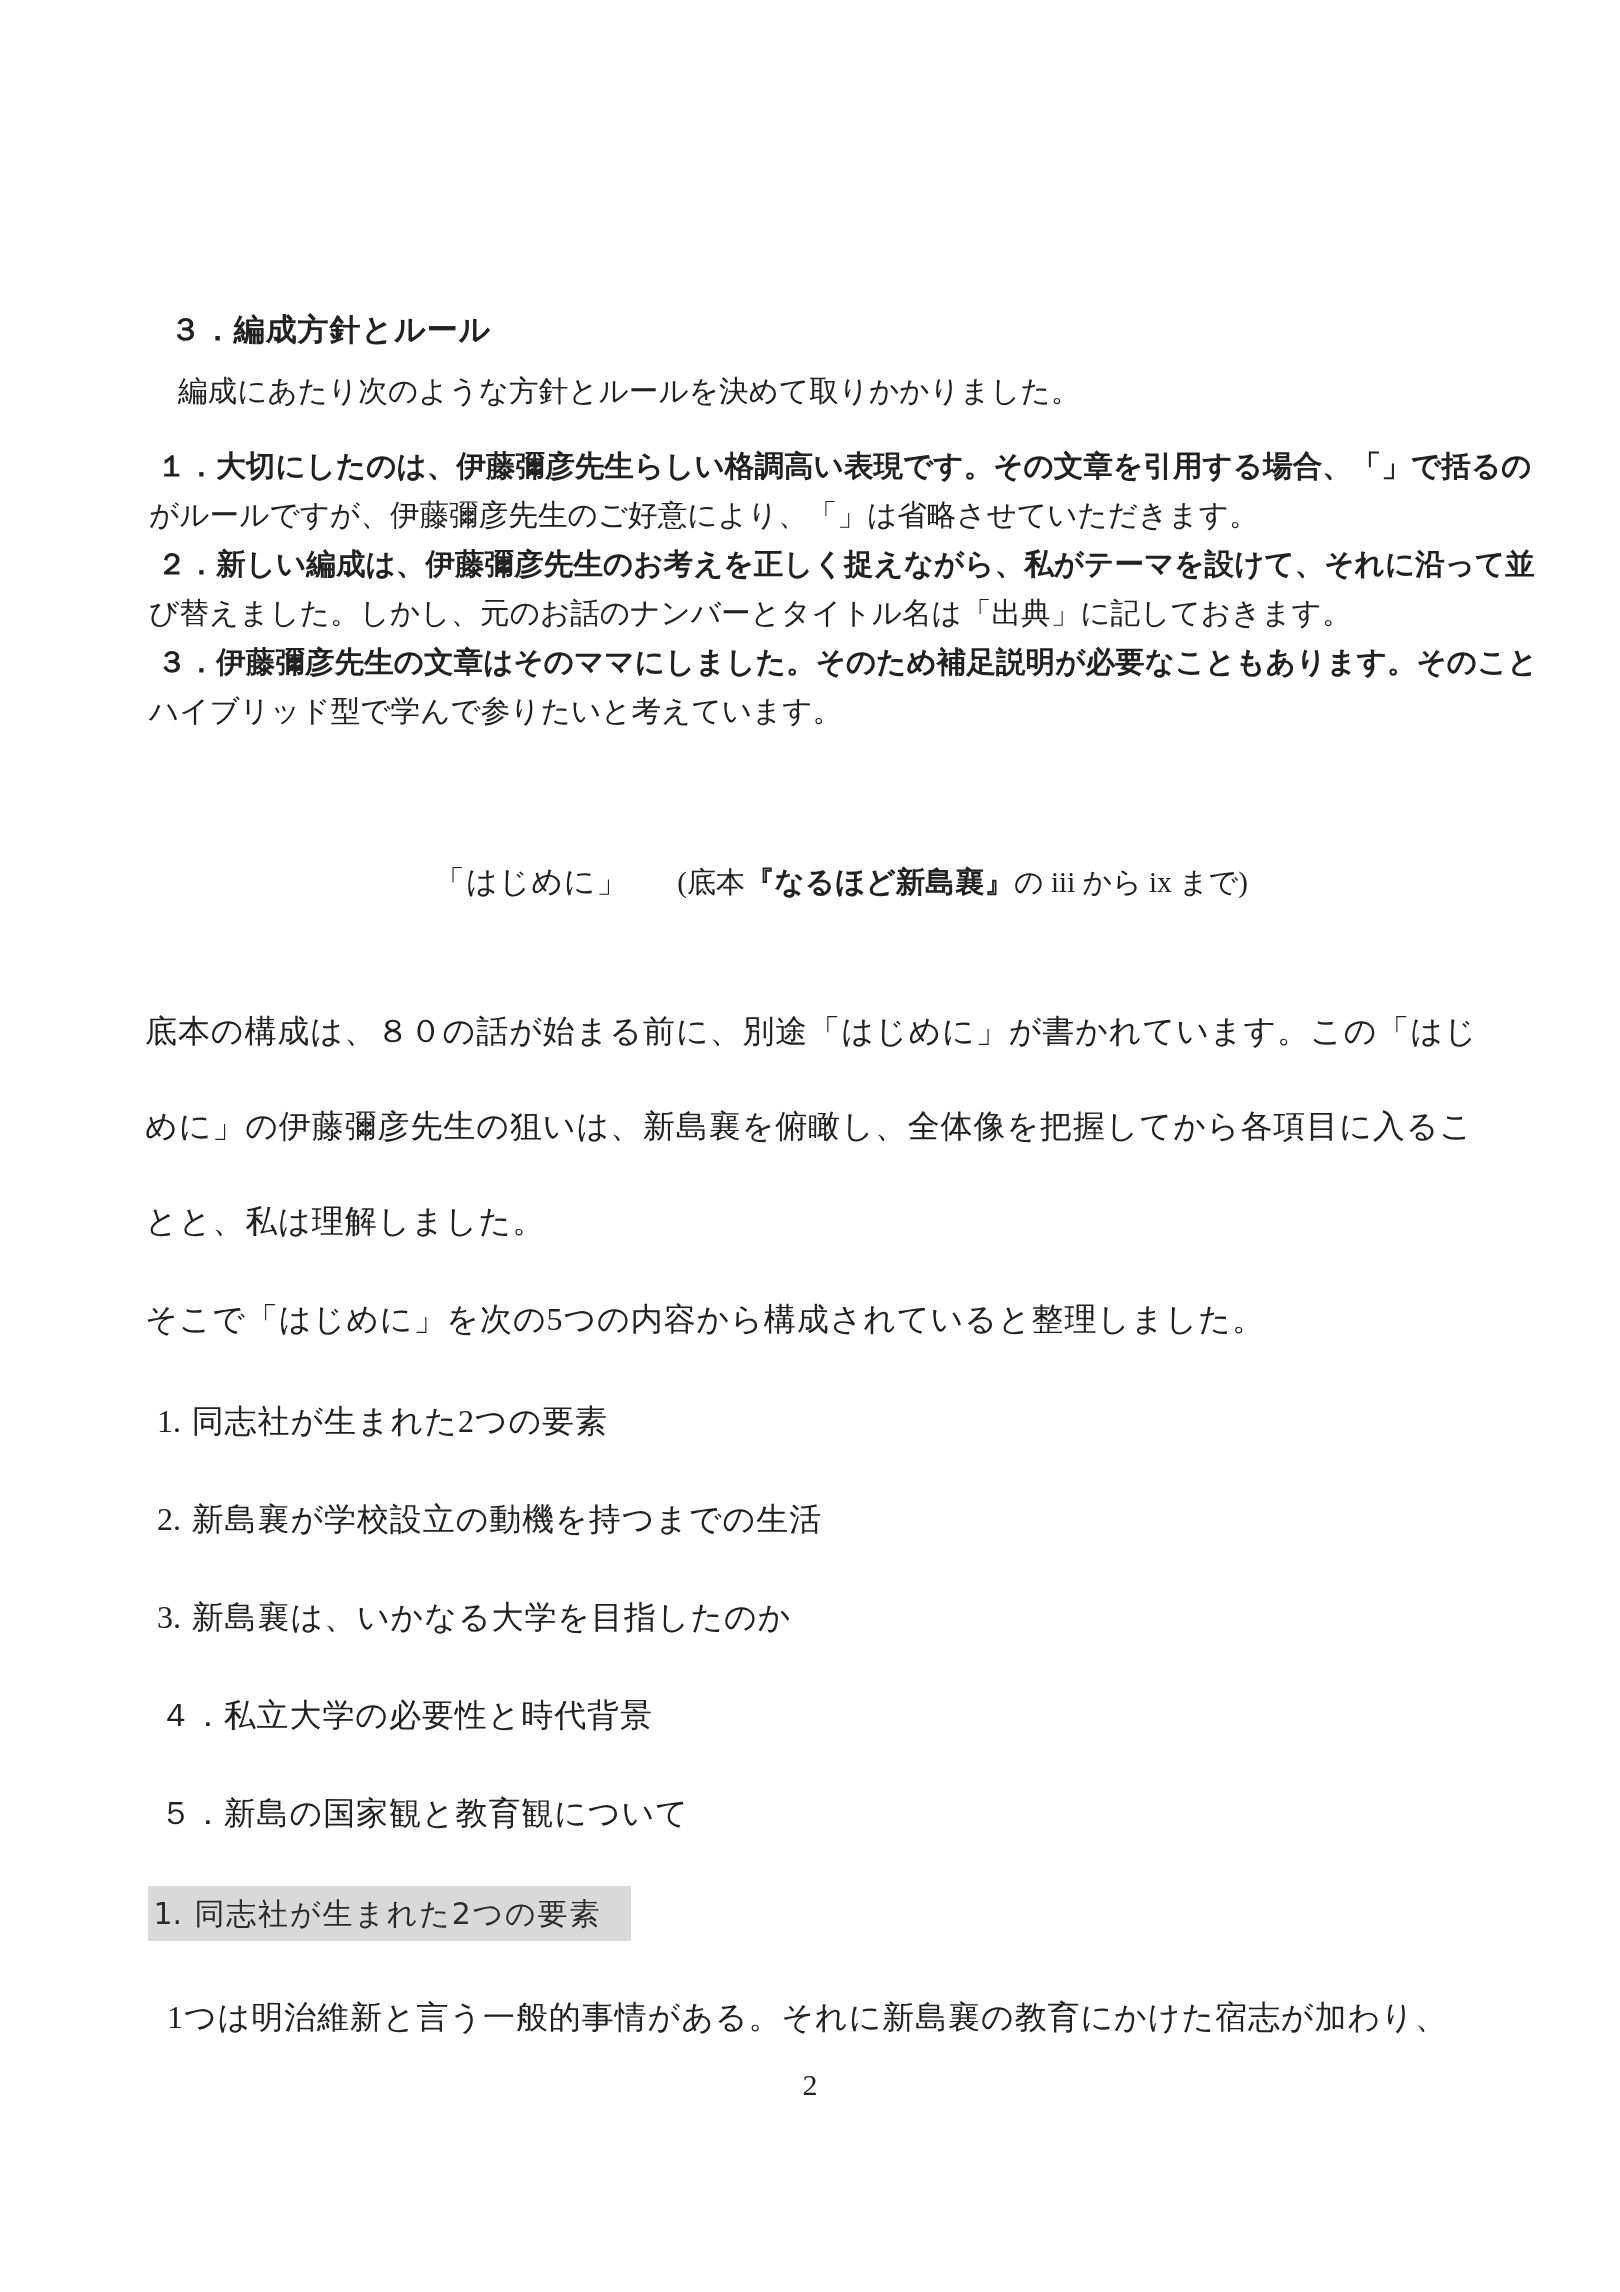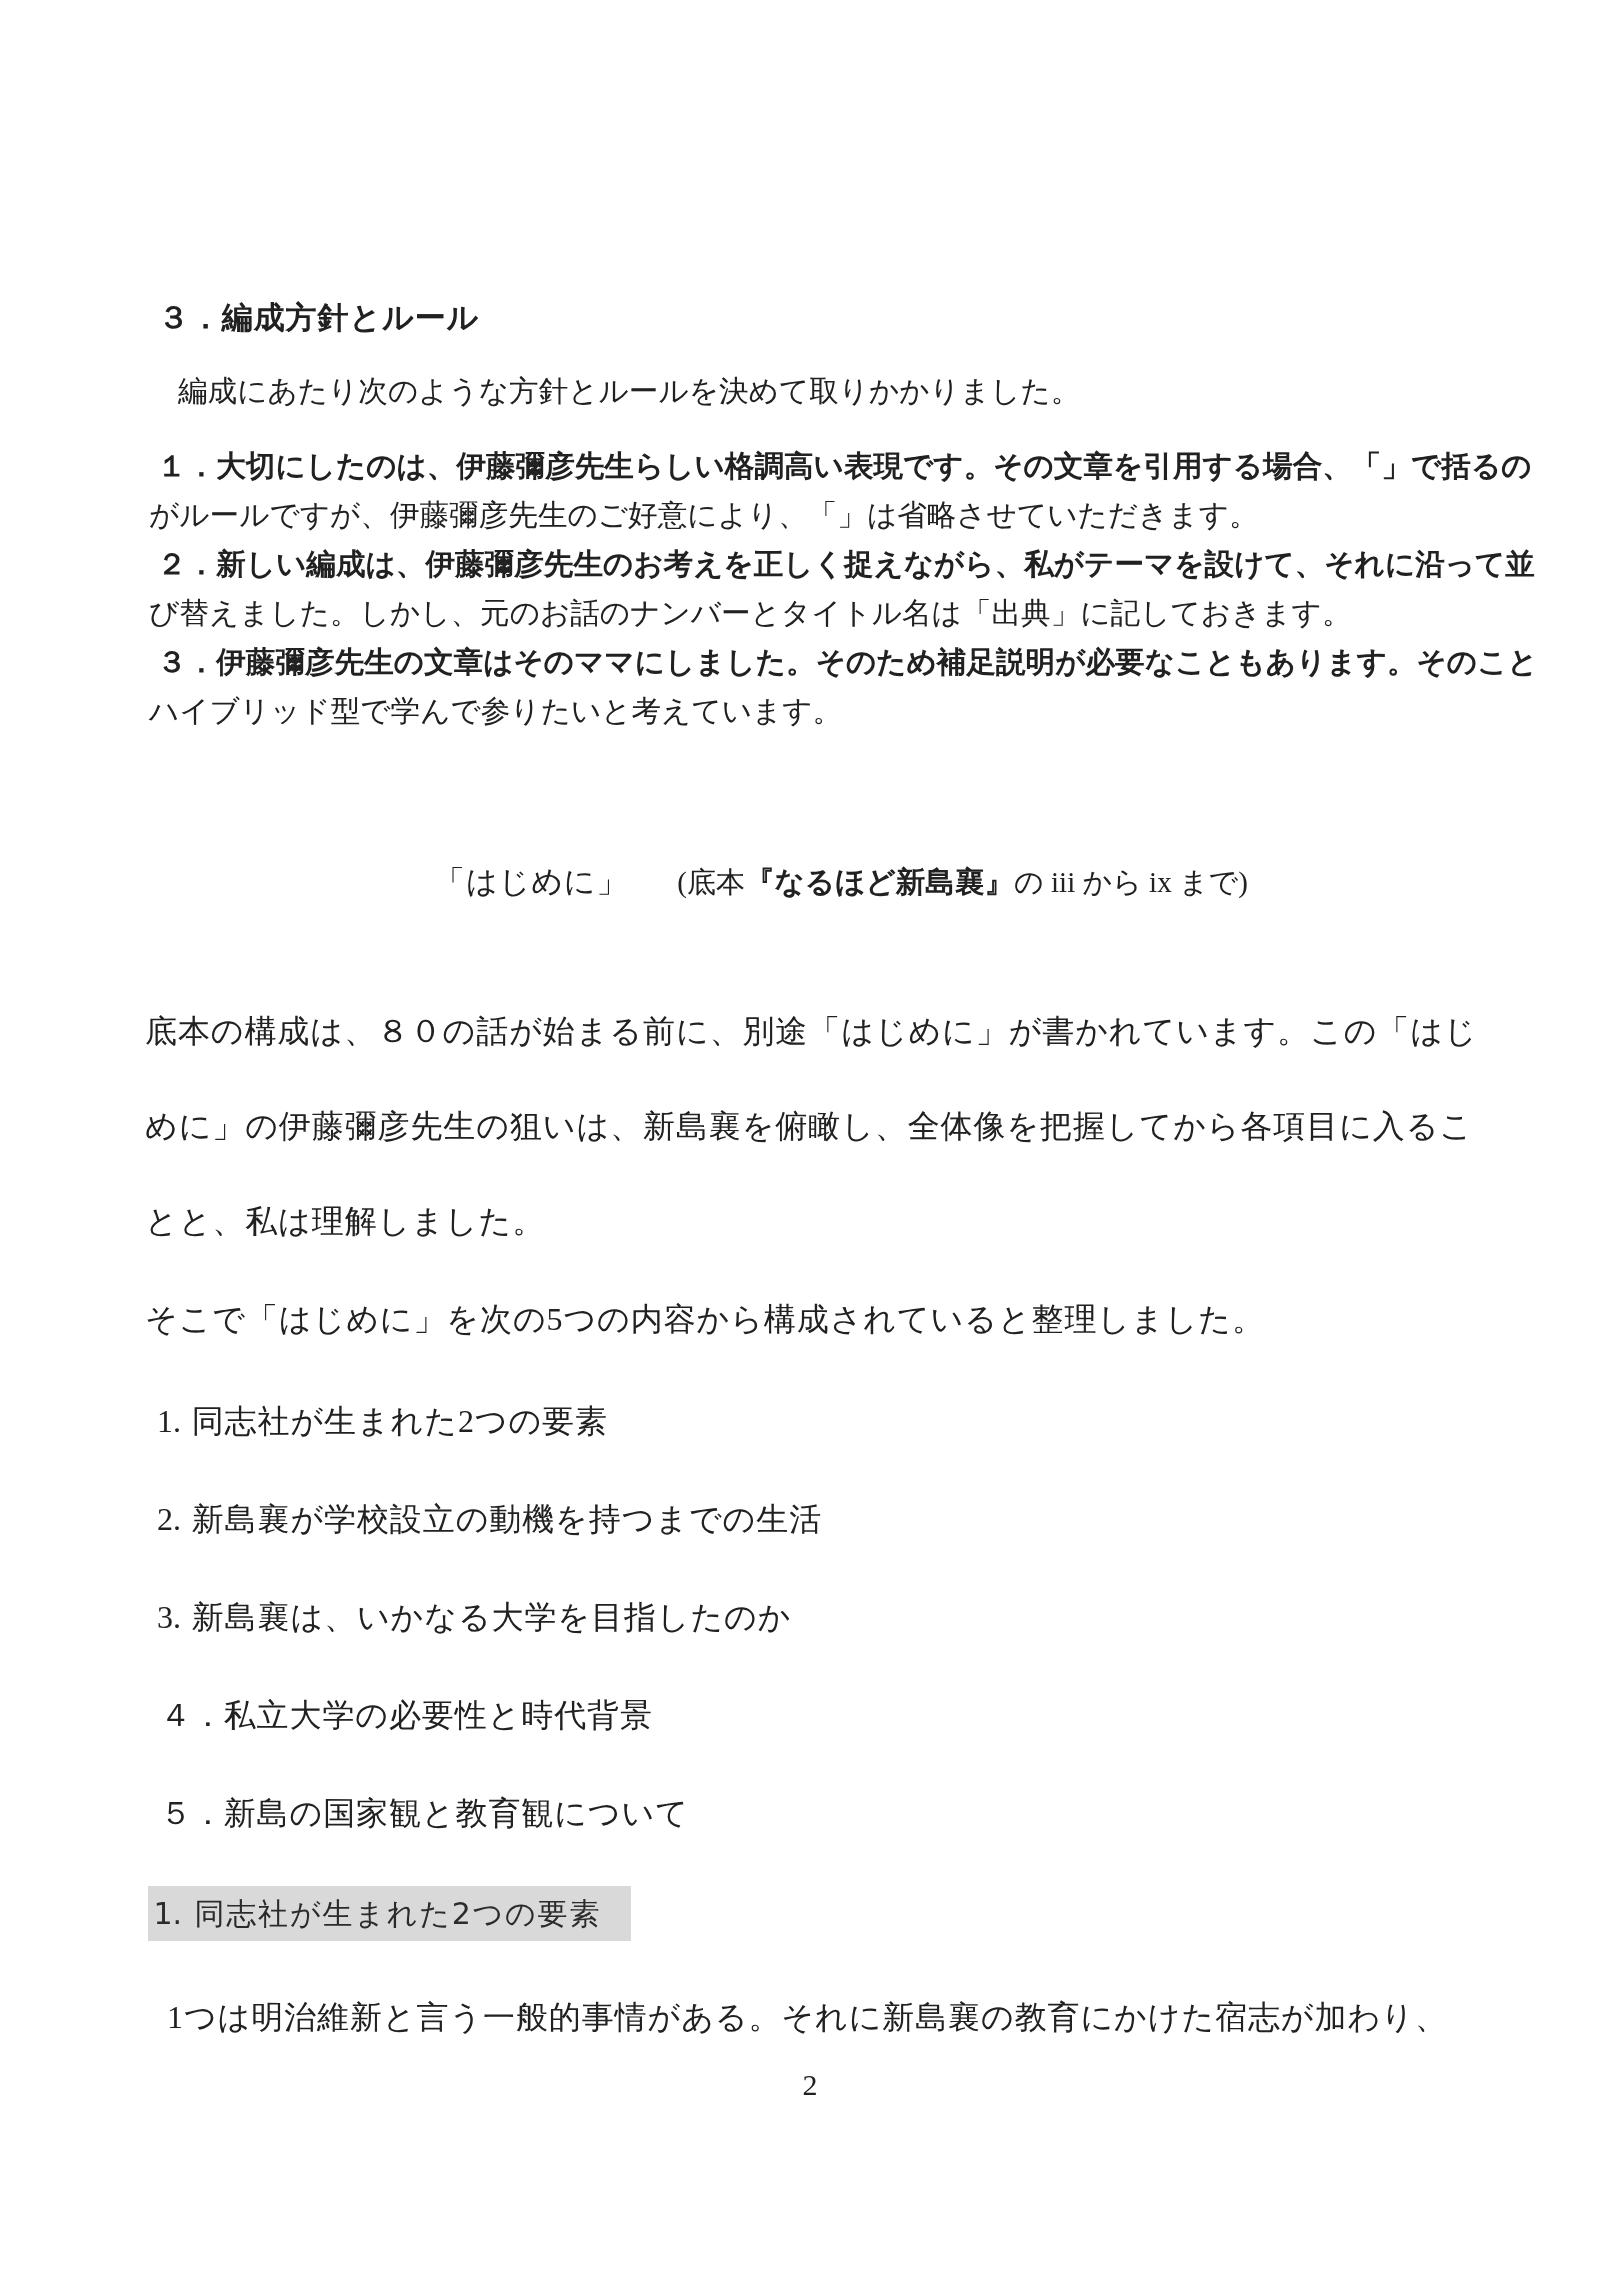--- a/index.html
+++ b/index.html
@@ -13,21 +13,21 @@
     height: 2293px;
     background: #ffffff;
     color: #212121;
     font-family: "Liberation Serif", "DejaVu Serif", serif;
     overflow: hidden;
   }
   .doc-heading {
     position: absolute;
     left: 158px;
     top: 296px;
-    margin: 0;
+    margin: 12px;
     font-size: 31px;
     font-weight: bold;
     line-height: 43px;
     letter-spacing: 0.9px;
     white-space: nowrap;
   }
   .intro {
     position: absolute;
     left: 178px;
     top: 371px;

